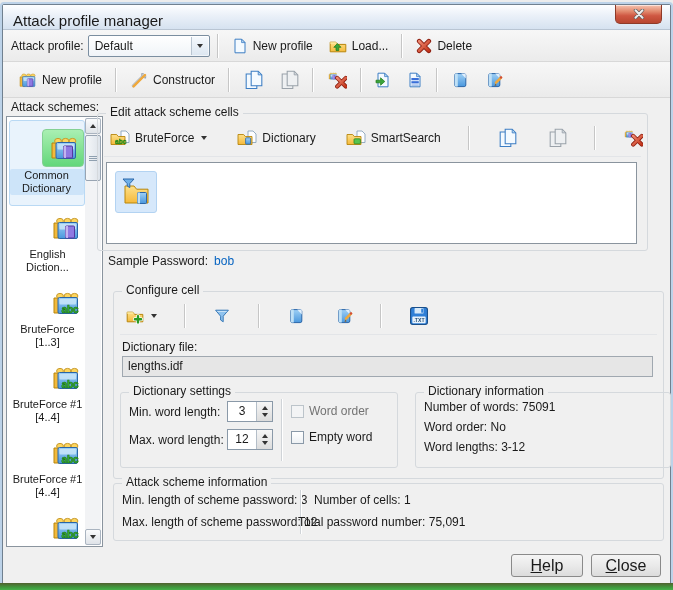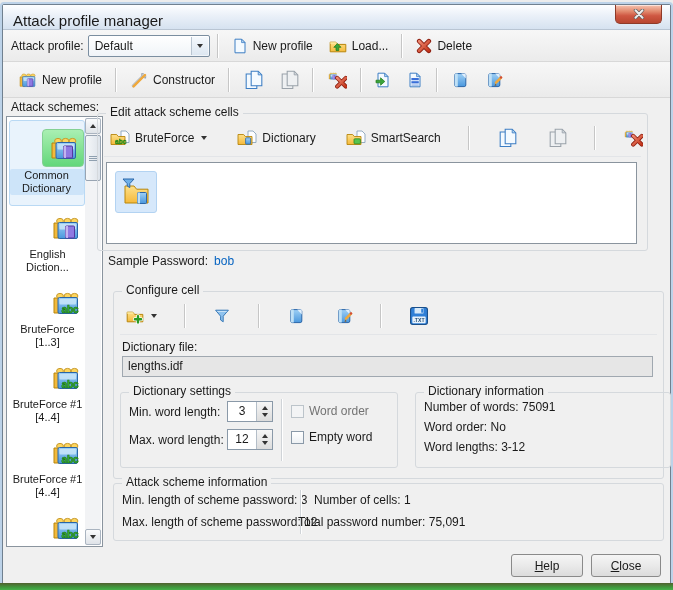--- a/index.html
+++ b/index.html
@@ -84,21 +84,21 @@
        display:flex;flex-direction:column;align-items:center;justify-content:space-evenly;}
   .gvsep{position:absolute;width:1px;background:#d0d4d8;border-right:1px solid #fff;}
   .cbrow{position:absolute;left:170px;display:flex;align-items:center;gap:5px;}
   .cb{width:13px;height:13px;border:1px solid #8a99a8;background:linear-gradient(#fff,#eef1f4);box-sizing:border-box;}
   .cb.disabled{border-color:#bcc4ca;background:#f3f4f5;}
   .cblabel.disabled{color:#737373;}
   .infline{position:absolute;left:8px;line-height:16px;}
   
   .winbtn{position:absolute;height:23px;border:1px solid #8a8a8a;border-radius:3px;
        background:linear-gradient(#f5f5f5,#ebebeb 45%,#dcdcdc);font-family:"Liberation Sans",sans-serif;
-       font-size:12px;color:#1a1a1a;padding:0;}
+       font-size:16px;color:#1a1a1a;padding:0;}
   .btn-help{left:508px;top:549px;width:72px;}
   .btn-close{left:588px;top:549px;width:70px;}
   .uline{display:block;width:100%;text-align:center;}
   .uline::first-letter{text-decoration:underline;}
 </style>
 </head>
 <body>
 
 <svg style="position:absolute;width:0;height:0" aria-hidden="true">
 <defs>

